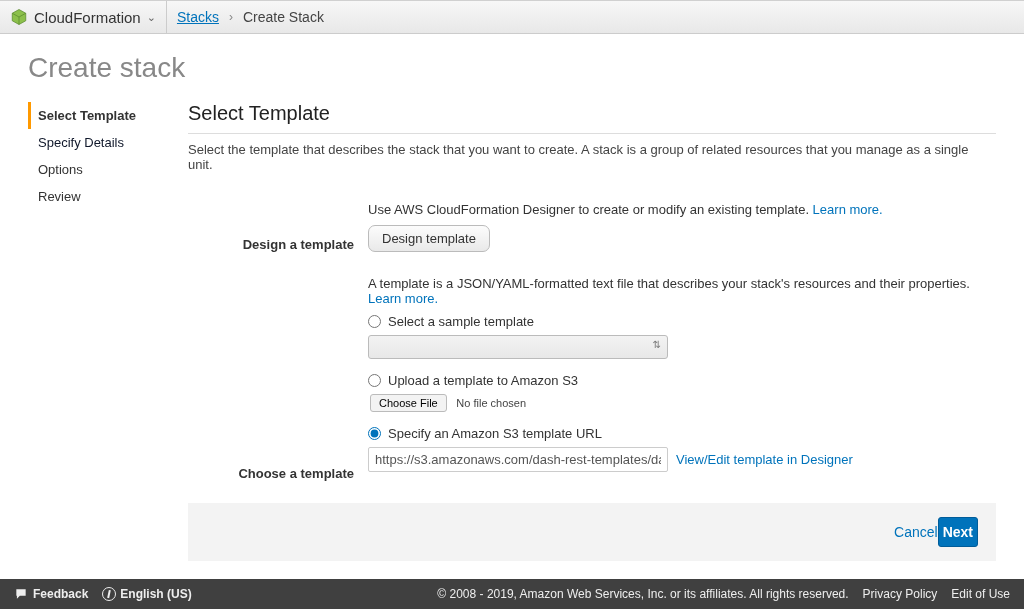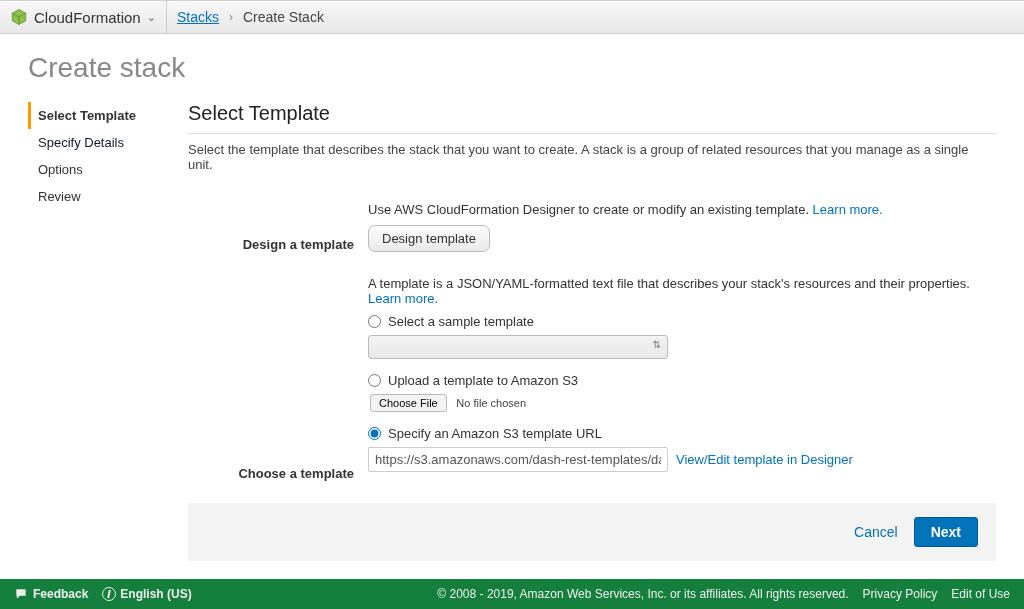--- a/index.html
+++ b/index.html
@@ -205,46 +205,45 @@
     .actions {
       position: absolute;
       left: 188px;
       right: 28px;
       bottom: 48px;
       background: #f3f3f3;
       padding: 14px 18px;
       display: flex;
       justify-content: flex-end;
       align-items: center;
-      gap: 16px;
     }
     .actions .cancel {
       color: #0073bb;
       background: none;
       border: none;
       font-size: 14px;
       cursor: pointer;
     }
     .btn-primary {
       background: #0073bb;
       color: #fff;
       border: 1px solid #005c99;
-      padding: 6px 16px;
+      padding: 6px 4px;
       font-size: 14px;
       border-radius: 3px;
       cursor: pointer;
       font-weight: bold;
     }
 
     
     .footer {
       position: absolute;
       bottom: 0; left: 0; right: 0;
       height: 30px;
-      background: #15803d;
+      background: #404040;
       color: #eee;
       display: flex;
       align-items: center;
       justify-content: space-between;
       padding: 0 14px;
       font-size: 12px;
     }
     .footer-left, .footer-right {
       display: flex;
       align-items: center;

